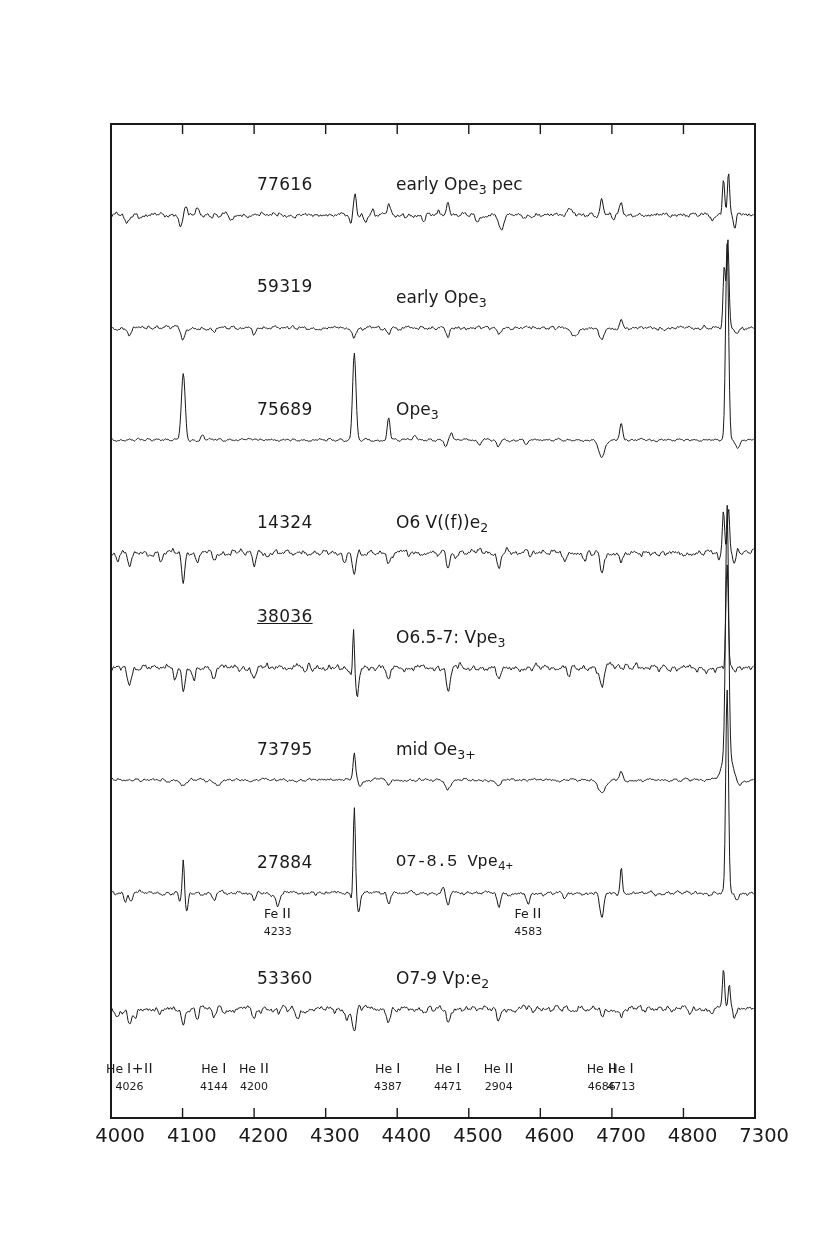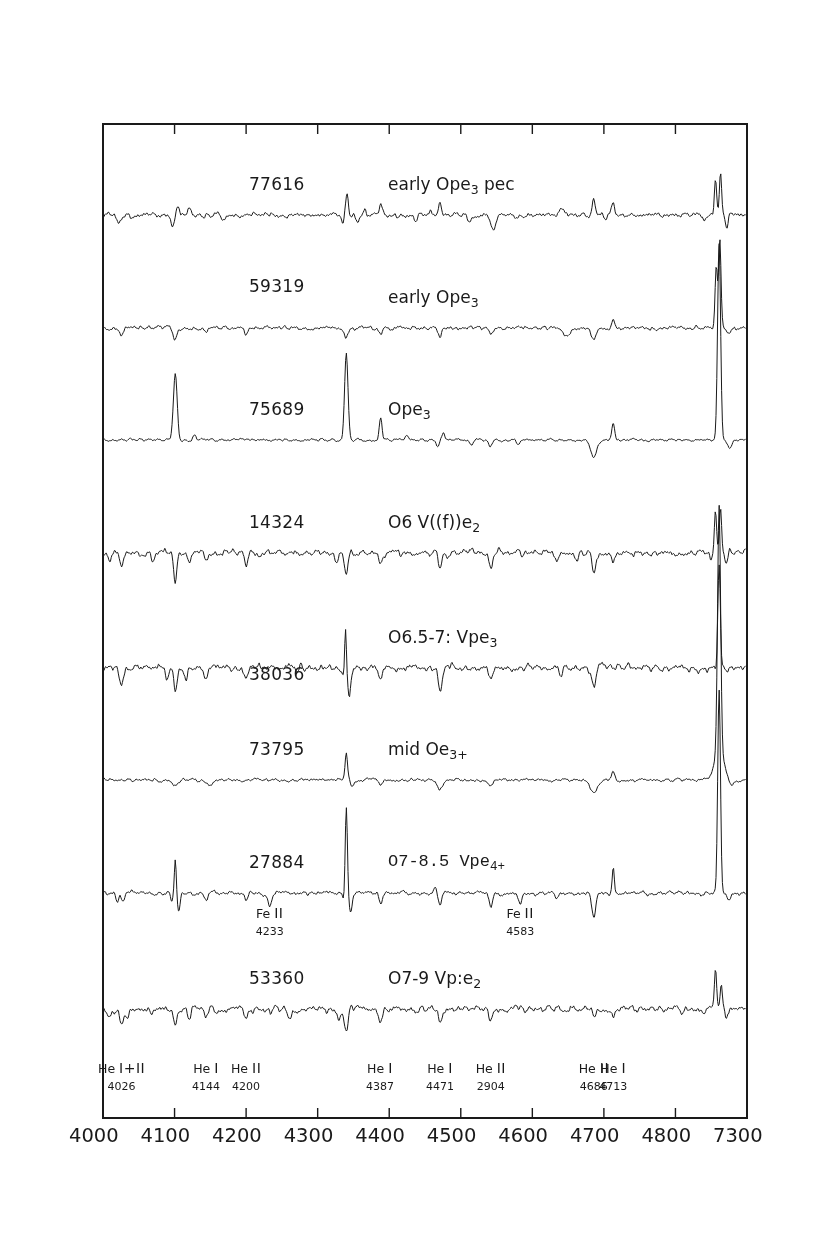--- a/index.html
+++ b/index.html
@@ -1,25 +1,26 @@
 <!DOCTYPE html>
 <html><head>
 <meta charset="utf-8">
 <style>
   html,body{margin:0;padding:0;background:#ffffff;}
   .fig{
     position:relative;width:812px;height:1246px;background:#ffffff;
     font-family:"DejaVu Sans","Liberation Sans",sans-serif;color:#1a1a1a;
     overflow:hidden;
+    margin-left:8px;
   }
   .fig svg{position:absolute;left:0;top:0;}
   .slabel{position:absolute;font-size:17px;white-space:pre;}
   .slabel sub{font-size:12.5px;line-height:0;vertical-align:-0.32em;}
   .sid{position:absolute;font-size:17px;letter-spacing:0.3px;}
-  .xtick{position:absolute;width:68px;text-align:left;font-size:19.5px;}
+  .xtick{position:absolute;width:68px;text-align:right;font-size:19.5px;}
   .lineid{position:absolute;width:90px;text-align:center;font-size:12.5px;line-height:1.5;}
   .lineid .ion{font-size:14px;letter-spacing:0.5px;}
   .lineid .wl{font-size:11px;}
 </style>
 </head>
 <body>
 
 <div class="fig">
   <svg id="plot-svg" width="830" height="1246">
       <clipPath id="box">
@@ -53,21 +54,21 @@
     </svg>
   <div id="labels-layer">
       <div class="sid" style="left: 249px; top: 174px;">77616</div>
       <div class="slabel" style="left: 388px; top: 174px;"><span>early Ope</span><sub>3</sub><span> pec</span></div>
       <div class="sid" style="left: 249px; top: 276px;">59319</div>
       <div class="slabel" style="left: 388px; top: 287px;"><span>early Ope</span><sub>3</sub></div>
       <div class="sid" style="left: 249px; top: 399px;">75689</div>
       <div class="slabel" style="left: 388px; top: 399px;"><span>Ope</span><sub>3</sub></div>
       <div class="sid" style="left: 249px; top: 512px;">14324</div>
       <div class="slabel" style="left: 388px; top: 512px;"><span>O6 V((f))e</span><sub>2</sub></div>
-      <div class="sid" style="left: 249px; top: 664px;">38036</div>
+      <div class="sid" style="left: 249px; top: 606px; text-decoration: underline;">38036</div>
       <div class="slabel" style="left: 388px; top: 627px;"><span>O6.5-7: Vpe</span><sub>3</sub></div>
       <div class="sid" style="left: 249px; top: 739px;">73795</div>
       <div class="slabel" style="left: 388px; top: 739px;"><span>mid Oe</span><sub>3+</sub></div>
       <div class="sid" style="left: 249px; top: 852px;">27884</div>
       <div class="slabel" style="left: 388px; top: 852px; font-family: Liberation Mono, monospace;"><span>O7-8.5 Vpe</span><sub>4+</sub></div>
       <div class="sid" style="left: 249px; top: 968px;">53360</div>
       <div class="slabel" style="left: 388px; top: 968px;"><span>O7-9 Vp:e</span><sub>2</sub></div>
       <div class="xtick" style="left: 69px; top: 1124px;">4000</div>
       <div class="xtick" style="left: 140.556px; top: 1124px;">4100</div>
       <div class="xtick" style="left: 212.111px; top: 1124px;">4200</div>

